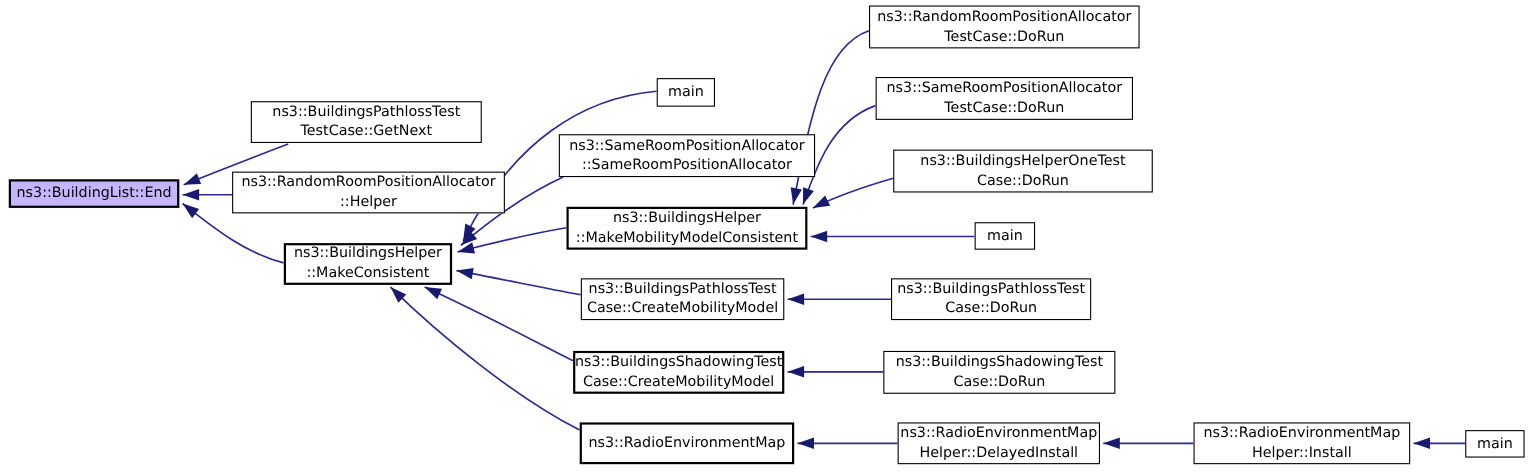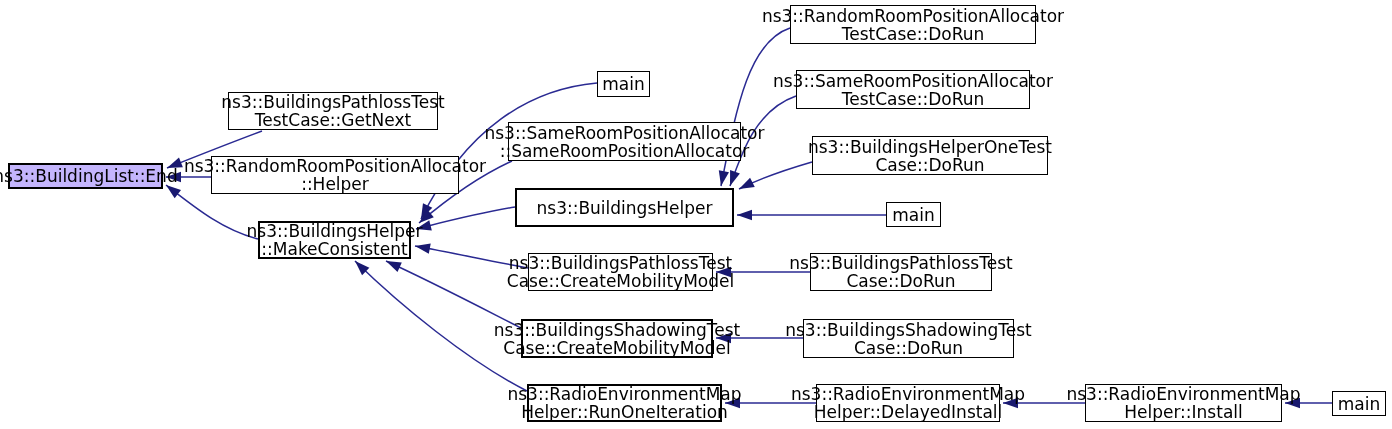--- a/index.html
+++ b/index.html
@@ -13,21 +13,21 @@
   #edges{position:absolute;left:0;top:0;width:1392px;height:429px;}
   #edges path.edge{fill:none;stroke:#2a2a92;stroke-width:1.5px;}
   .node{
     position:absolute;
     box-sizing:border-box;
     background:#ffffff;
     border:1px solid #000000;
     display:flex;flex-direction:column;
     justify-content:center;align-items:center;
     text-align:center;
-    font-size:17px;line-height:18px;color:#000000;
+    font-size:13px;line-height:18px;color:#000000;
     white-space:nowrap;
     cursor:pointer;
   }
   .node.bold{border-width:2px;}
   .node.highlight{background:#c4b5fd;border-width:2px;}
   .node-line{pointer-events:none;}
 </style>
 </head>
 <body>
 
@@ -74,32 +74,32 @@
     </div>
     <div class="node" style="left: 597px; top: 71px; width: 53px; height: 26px;">
       <div class="node-line">main</div>
     </div>
     <div class="node" style="left: 508px; top: 122px; width: 233px; height: 39px;">
       <div class="node-line">ns3::SameRoomPositionAllocator</div>
       <div class="node-line">::SameRoomPositionAllocator</div>
     </div>
     <div class="node bold" style="left: 515px; top: 188px; width: 219px; height: 39px;">
       <div class="node-line">ns3::BuildingsHelper</div>
+      <div class="node-line">::MakeMobilityModelConsistent</div>
     </div>
     <div class="node" style="left: 528px; top: 253px; width: 185px; height: 38px;">
       <div class="node-line">ns3::BuildingsPathlossTest</div>
       <div class="node-line">Case::CreateMobilityModel</div>
     </div>
     <div class="node bold" style="left: 521px; top: 319px; width: 192px; height: 39px;">
       <div class="node-line">ns3::BuildingsShadowingTest</div>
       <div class="node-line">Case::CreateMobilityModel</div>
     </div>
     <div class="node bold" style="left: 527px; top: 384px; width: 195px; height: 38px;">
       <div class="node-line">ns3::RadioEnvironmentMap</div>
-      <div class="node-line">Helper::RunOneIteration</div>
     </div>
     <div class="node" style="left: 790px; top: 5px; width: 246px; height: 39px;">
       <div class="node-line">ns3::RandomRoomPositionAllocator</div>
       <div class="node-line">TestCase::DoRun</div>
     </div>
     <div class="node" style="left: 796px; top: 70px; width: 234px; height: 39px;">
       <div class="node-line">ns3::SameRoomPositionAllocator</div>
       <div class="node-line">TestCase::DoRun</div>
     </div>
     <div class="node" style="left: 812px; top: 136px; width: 236px; height: 39px;">

